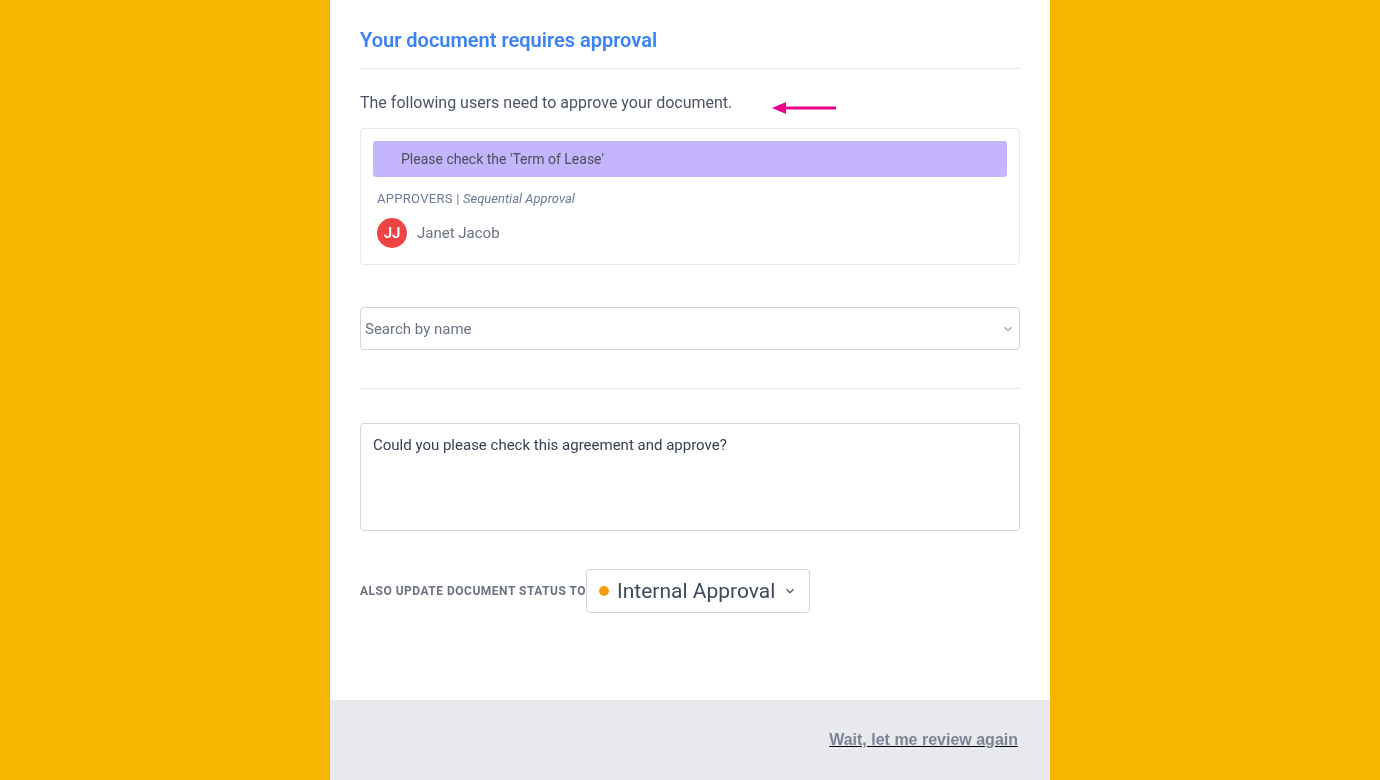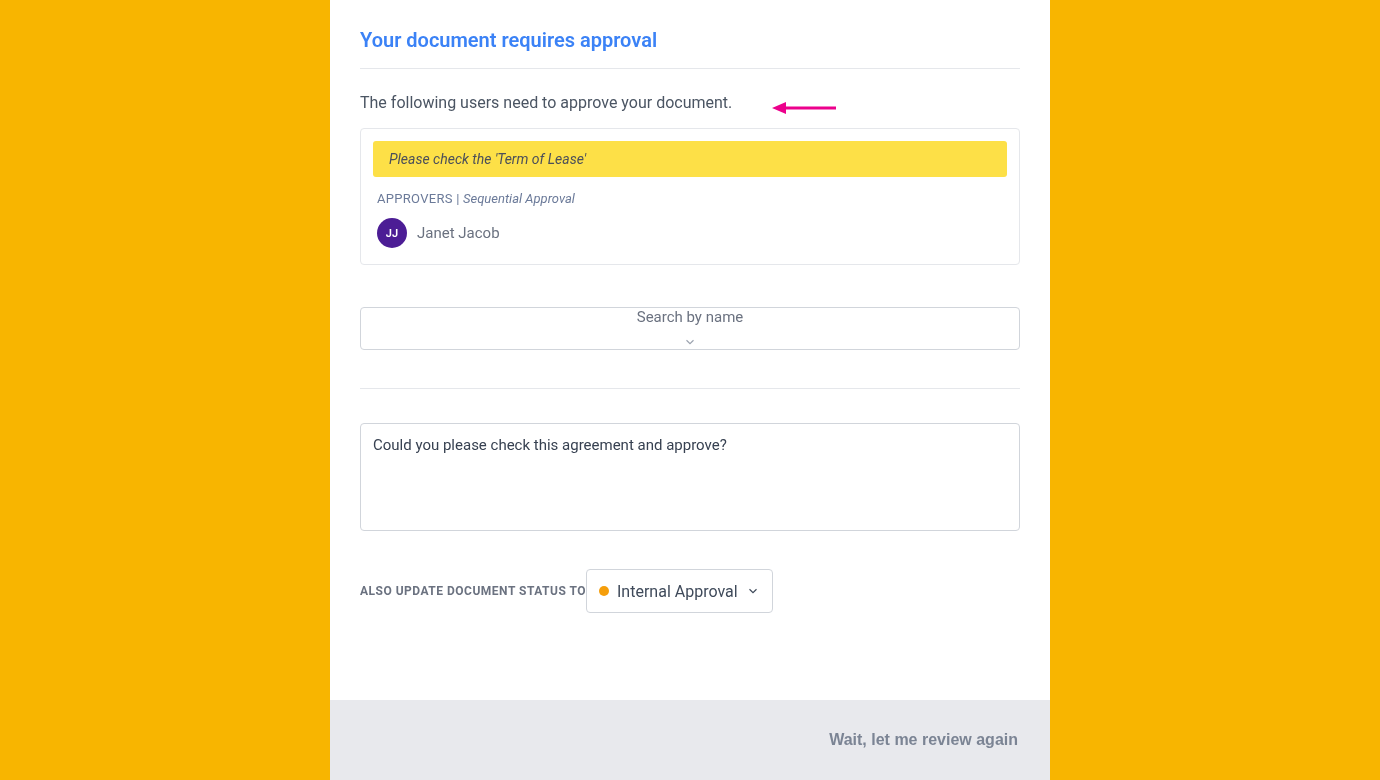--- a/index.html
+++ b/index.html
@@ -51,27 +51,26 @@
       left: 412px;
       top: 9px;
     }
     .approvers-card {
       border: 1px solid #e5e7eb;
       border-radius: 4px;
       padding: 12px 12px 16px 12px;
       margin-bottom: 42px;
     }
     .notice-banner {
-      background: #fde047;
+      background: #c4b5fd;
       color: #4b4f5a;
       font-size: 14px;
-      padding: 10px 16px;
+      padding: 10px 28px;
       border-radius: 3px;
       margin-bottom: 14px;
-      font-style: italic;
     }
     .approval-type-row {
       font-size: 13px;
       color: #6b7a99;
       margin-bottom: 12px;
       padding-left: 4px;
     }
     .approval-type-label {
       letter-spacing: 0.3px;
     }
@@ -81,23 +80,23 @@
     .approver-row {
       display: flex;
       align-items: center;
       gap: 10px;
       padding-left: 4px;
     }
     .avatar {
       width: 30px;
       height: 30px;
       border-radius: 50%;
-      background: #4c1d95;
+      background: #ef4444;
       color: #fff;
-      font-size: 11px;
+      font-size: 15px;
       font-weight: 600;
       display: flex;
       align-items: center;
       justify-content: center;
     }
     .approver-name {
       font-size: 15px;
       color: #6b7280;
     }
     .section-label {
@@ -108,21 +107,20 @@
     .search-select {
       border: 1px solid #d1d5db;
       border-radius: 4px;
       height: 43px;
       display: flex;
       align-items: center;
       justify-content: space-between;
       padding: 0 4px;
       cursor: pointer;
       margin-bottom: 38px;
-      flex-direction: column;
     }
     .search-placeholder {
       color: #6b7280;
       font-size: 15px;
     }
     .chevron-icon {
       color: #9ca3af;
     }
     .comment-section-label {
       font-size: 16px;
@@ -162,31 +160,32 @@
       gap: 8px;
       cursor: pointer;
     }
     .status-dot {
       width: 10px;
       height: 10px;
       border-radius: 50%;
       background: #f59e0b;
     }
     .status-text {
-      font-size: 16px;
+      font-size: 21px;
       color: #3f4a5a;
     }
     .modal-footer {
       background: #e8e9ed;
       height: 80px;
       display: flex;
       align-items: center;
       justify-content: flex-end;
       padding: 10px 32px;
       gap: 10px;
+      text-decoration: underline;
     }
     .btn-secondary {
       background: transparent;
       border: none;
       color: #7b8494;
       font-size: 16px;
       font-weight: 600;
       cursor: pointer;
     }
     .btn-primary-wrap {

